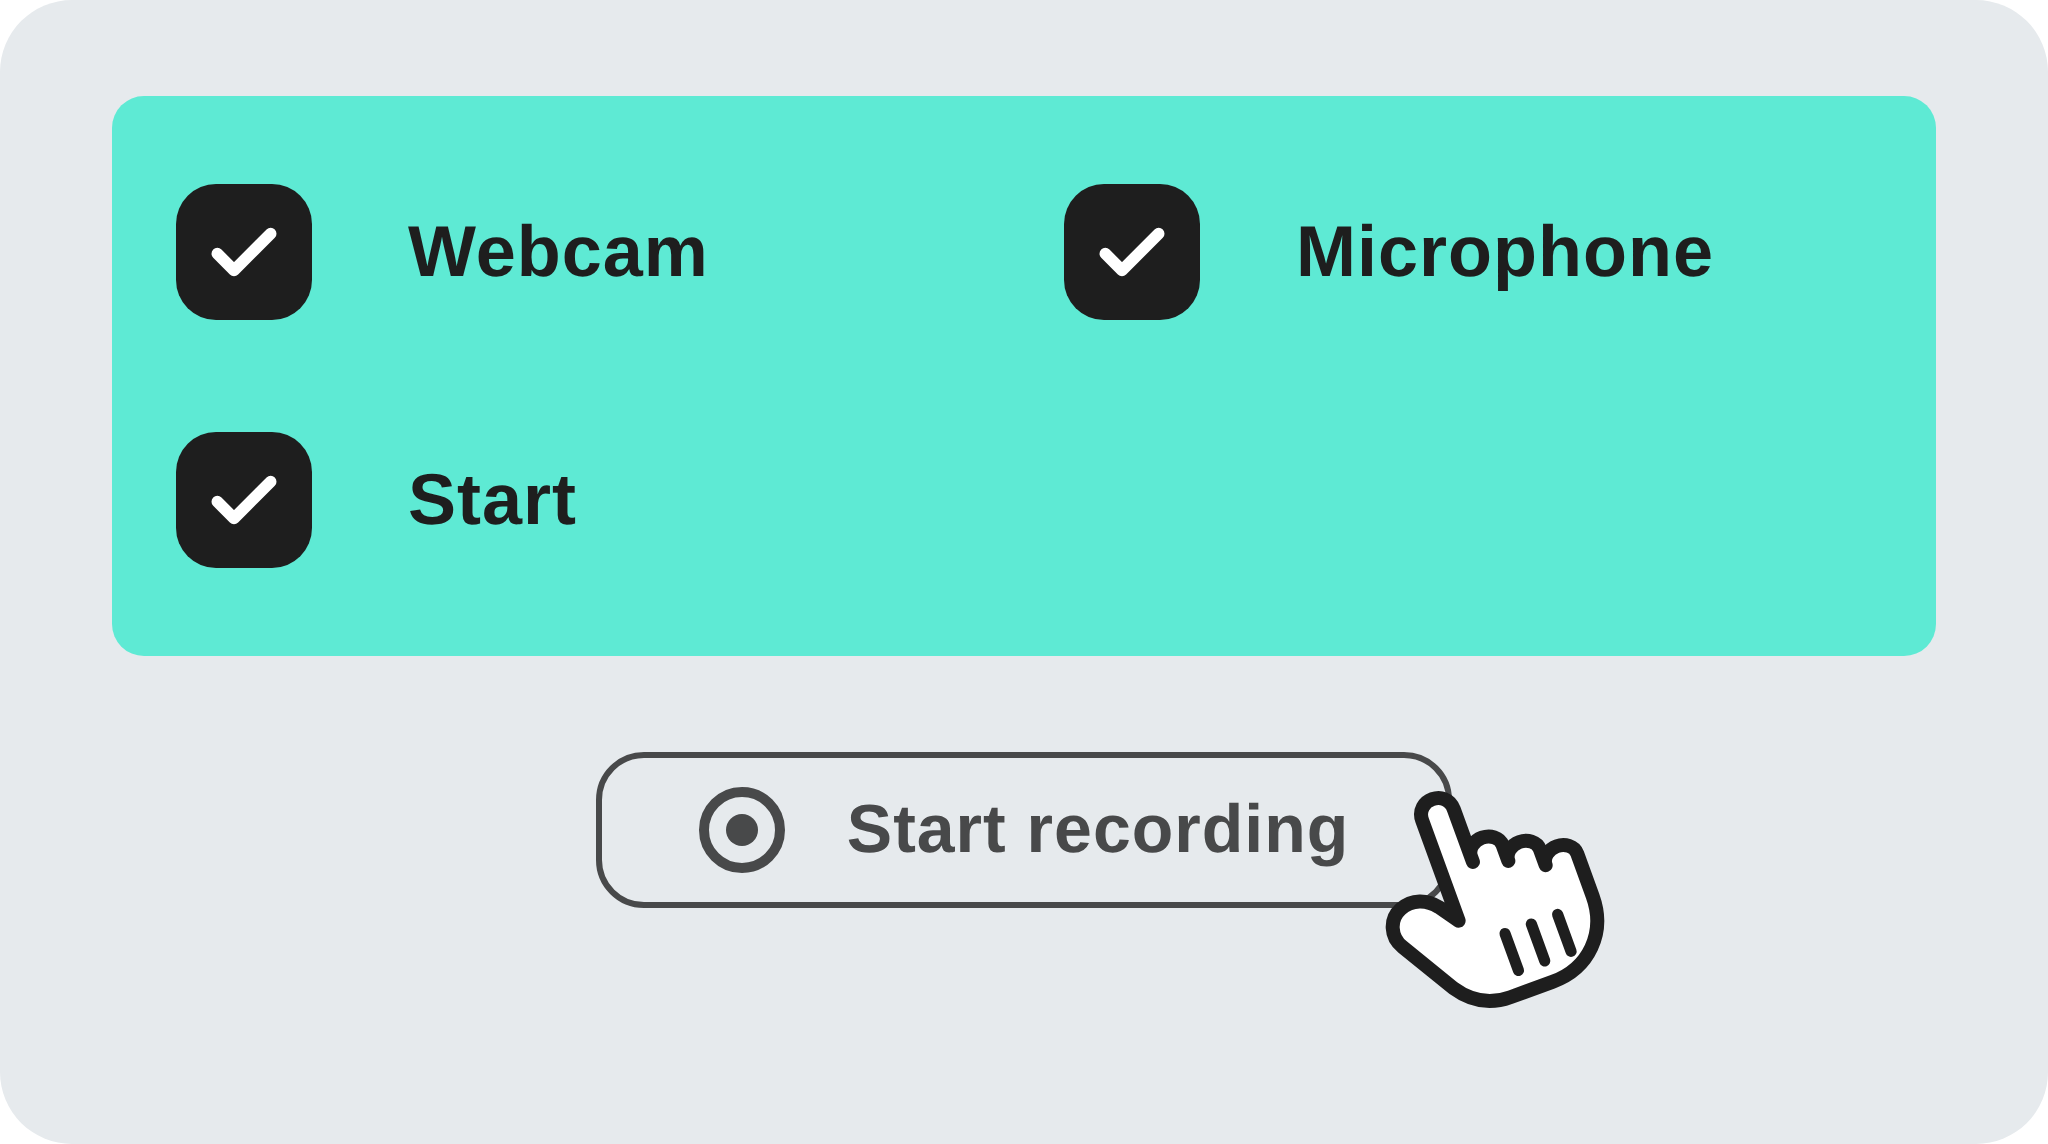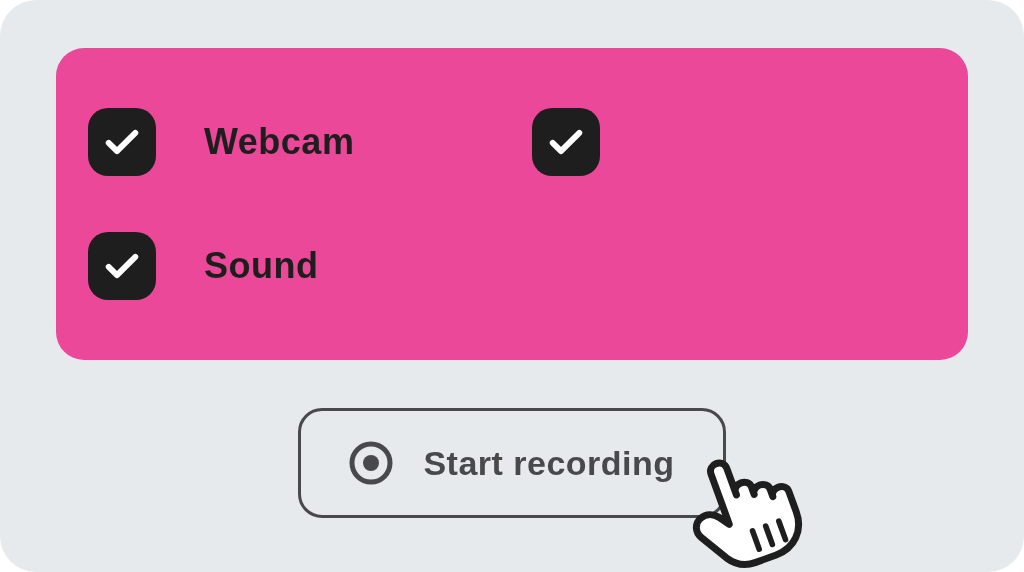--- a/index.html
+++ b/index.html
@@ -18,23 +18,23 @@
       height: 100%;
       background: #e6eaed;
       border-radius: 36px;
       padding: 48px 56px;
       display: flex;
       flex-direction: column;
       align-items: center;
     }
     .options-panel {
       width: 100%;
-      background: #ec4899;
-      border-radius: 28px;
-      padding: 60px 32px;
+      background: #5eead4;
+      border-radius: 16px;
+      padding: 44px 32px;
       display: grid;
       grid-template-columns: 1fr 1fr;
       row-gap: 56px;
       column-gap: 40px;
     }
     .option-item {
       display: flex;
       align-items: center;
       gap: 48px;
     }
@@ -59,21 +59,21 @@
       letter-spacing: 0.5px;
     }
     .record-area {
       margin-top: 48px;
       position: relative;
     }
     .record-button {
       display: flex;
       align-items: center;
       gap: 30px;
-      padding: 30px 48px;
+      padding: 14px 48px;
       background: transparent;
       border: 3px solid #48494a;
       border-radius: 24px;
       cursor: pointer;
     }
     .record-icon {
       width: 44px;
       height: 44px;
       flex-shrink: 0;
     }
@@ -106,29 +106,30 @@
       </div>
       <span class="option-label">Webcam</span>
     </div>
 
     <div class="option-item">
       <div class="checkbox">
         <svg viewBox="0 0 24 24" fill="none">
           <path d="M4 12.5L9 17.5L20 6.5" stroke="#ffffff" stroke-width="3.5" stroke-linecap="round" stroke-linejoin="round"></path>
         </svg>
       </div>
+      <span class="option-label">Microphone</span>
     </div>
 
     <div class="option-item">
       <div class="checkbox">
         <svg viewBox="0 0 24 24" fill="none">
           <path d="M4 12.5L9 17.5L20 6.5" stroke="#ffffff" stroke-width="3.5" stroke-linecap="round" stroke-linejoin="round"></path>
         </svg>
       </div>
-      <span class="option-label">Sound</span>
+      <span class="option-label">Start</span>
     </div>
 
 
   </div>
 
   <div class="record-area">
     <div class="record-button">
       <svg class="record-icon" viewBox="0 0 44 44">
         <circle cx="22" cy="22" r="19" fill="none" stroke="#48494a" stroke-width="5"></circle>
         <circle cx="22" cy="22" r="8" fill="#48494a"></circle>

